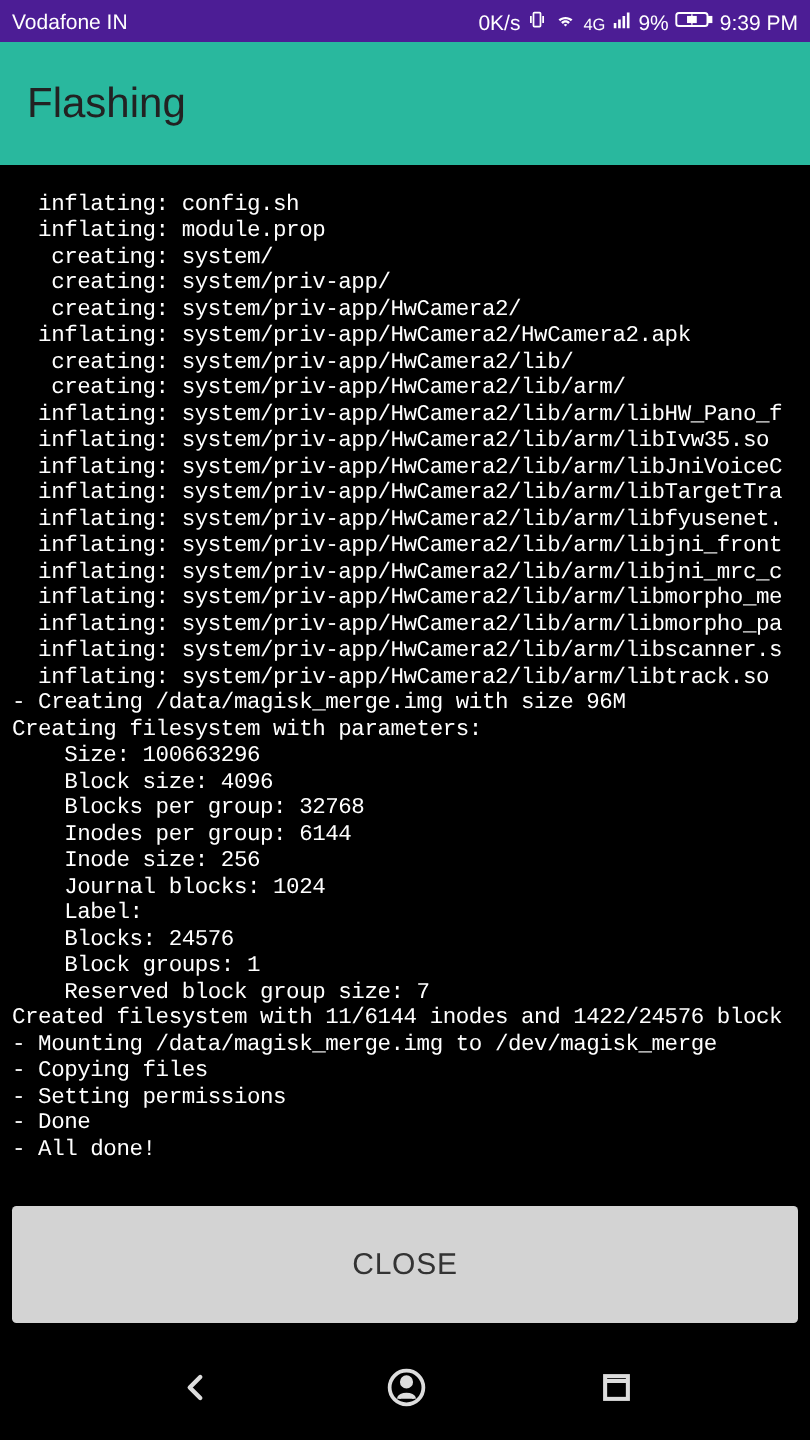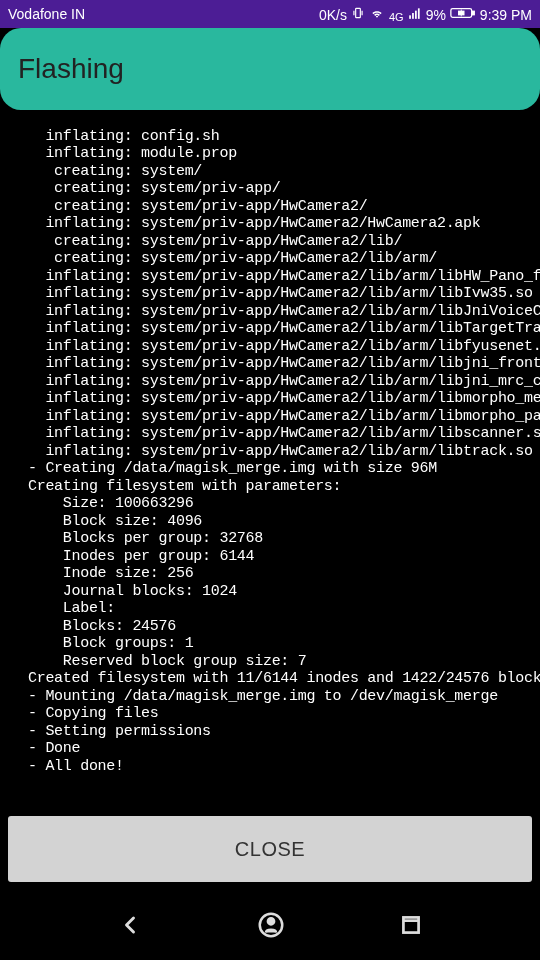--- a/index.html
+++ b/index.html
@@ -33,49 +33,47 @@
       display: flex;
       align-items: flex-end;
       gap: 4px;
     }
     .app-header {
       background: #29b89e;
       height: 82px;
       display: flex;
       align-items: center;
       padding: 0 18px;
-      border-radius: 21px;
     }
     .app-header h1 {
       color: #222;
       font-size: 28px;
       font-weight: 500;
     }
     .terminal {
       background: #000;
       color: #fff;
       font-family: 'Courier New', monospace;
       font-size: 15px;
       line-height: 17.5px;
       padding: 0 0 0 8px;
       height: 684px;
       overflow: hidden;
       white-space: pre;
       letter-spacing: -0.3px;
     }
     .terminal-line {
       white-space: pre;
-      margin-left: 20px;
     }
     .button-row {
       position: absolute;
       bottom: 78px;
       left: 8px;
       right: 8px;
-      height: 66px;
+      height: 78px;
       background: #d3d3d3;
       display: flex;
       border-radius: 3px;
     }
     .action-btn {
       flex: 1;
       display: flex;
       align-items: center;
       justify-content: center;
       font-size: 20px;

